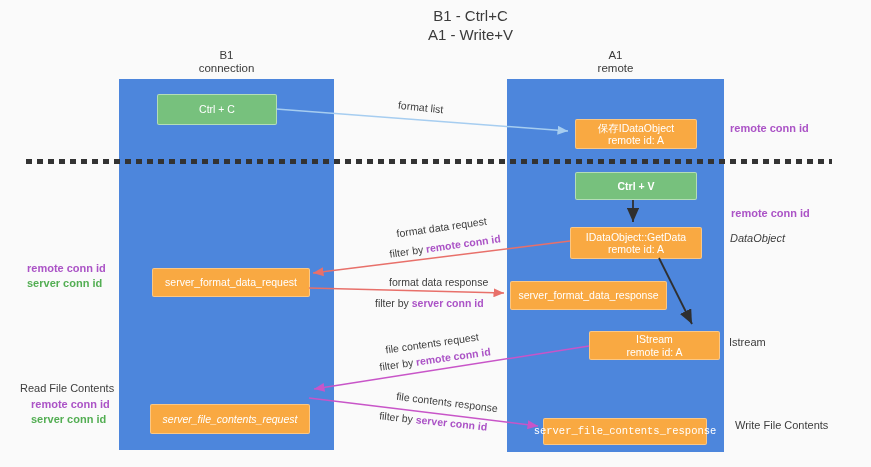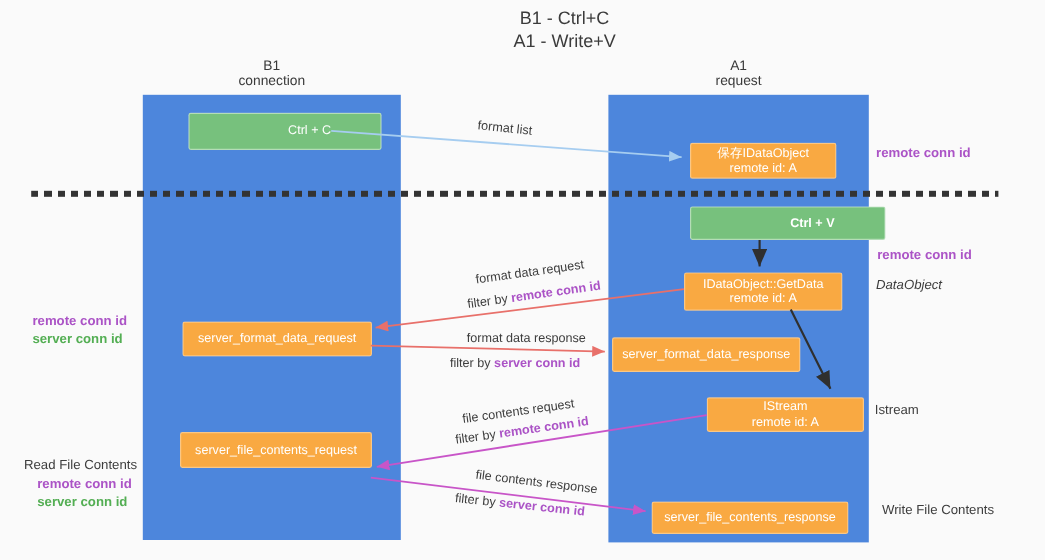--- a/index.html
+++ b/index.html
@@ -6,21 +6,21 @@
   body{font-family:"Liberation Sans","DejaVu Sans",sans-serif;background:#eee;}
   .canvas{position:relative;width:871px;height:467px;background:var(--background);overflow:hidden;}
   .title{position:absolute;left:0;top:6px;width:100%;text-align:center;
          font-size:15px;line-height:19px;color:#3b3b3b;padding-left:35px;}
   .lane-header{position:absolute;text-align:center;font-size:11.5px;line-height:13px;color:#3a3a3a;}
   .lane{position:absolute;background:var(--lane_blue);}
   .divider{position:absolute;left:26px;top:159px;width:806px;height:5px;
            background:repeating-linear-gradient(90deg,#333 0 6px,transparent 6px 11px);}
   .node{position:absolute;display:flex;flex-direction:column;align-items:center;justify-content:center;
         color:#fff;font-size:10.5px;line-height:12.5px;border-radius:2px;text-align:center;z-index:3;}
-  .green{background:var(--box_green);border:1px solid rgba(255,255,255,.45);padding-left:41px;}
+  .green{background:var(--box_green);border:1px solid rgba(255,255,255,.45);}
   .orange{background:var(--box_orange);border:1px solid rgba(255,255,255,.35);}
   .slabel{position:absolute;font-size:11px;color:var(--text_dark);white-space:nowrap;z-index:4;}
   .elabel{position:absolute;font-size:10.5px;color:var(--text_dark);white-space:nowrap;z-index:4;}
   .purple{color:var(--label_purple);font-weight:bold;}
   .greenlbl{color:var(--label_green);font-weight:bold;}
   .r-neg8{transform:rotate(-8deg);}
   .r-pos6{transform:rotate(6deg);}
   .r-pos7{transform:rotate(7deg);}
   .lines{position:absolute;left:0;top:0;z-index:5;pointer-events:none;}
   .stack{line-height:15px;font-size:11px;}
@@ -34,21 +34,21 @@
     <div>B1 - Ctrl+C</div>
     <div>A1 - Write+V</div>
   </div>
 
   <div class="lane-header" style="left:119px;top:49px;width:215px;text-align:center;">
     <div>B1</div>
     <div>connection</div>
   </div>
   <div class="lane-header" style="left:507px;top:49px;width:217px;">
     <div>A1</div>
-    <div>request</div>
+    <div>remote</div>
   </div>
 
   <div class="lane" style="left:119px;top:79px;width:215px;height:371px;"></div>
   <div class="lane" style="left:507px;top:79px;width:217px;height:373px;"></div>
 
   <div class="divider"></div>
 
   <div class="node green" style="left:157px;top:94px;width:118px;height:29px;">
     <span>Ctrl + C</span>
   </div>
@@ -66,24 +66,24 @@
   <div class="node orange" style="left:152px;top:268px;width:156px;height:27px;text-align:right;">
     <span>server_format_data_request</span>
   </div>
   <div class="node orange" style="left:510px;top:281px;width:155px;height:27px;">
     <span>server_format_data_response</span>
   </div>
   <div class="node orange" style="left:589px;top:331px;width:129px;height:27px;">
     <span>IStream</span>
     <span>remote id: A</span>
   </div>
-  <div class="node orange" style="left:150px;top:360px;width:158px;height:28px;">
+  <div class="node orange" style="left:150px;top:404px;width:158px;height:28px;font-style:italic;">
     <span>server_file_contents_request</span>
   </div>
-  <div class="node orange" style="left:543px;top:418px;width:162px;height:25px;">
+  <div class="node orange" style="left:543px;top:418px;width:162px;height:25px;font-family:Liberation Mono, monospace;">
     <span>server_file_contents_response</span>
   </div>
 
   <div class="elabel r-pos6" style="left:398px;top:101px;">format list</div>
 
   <div class="elabel r-neg8" style="left:396px;top:221px;">format data request</div>
   <div class="elabel r-neg8" style="left:389px;top:240px;">
     <span>filter by </span><span class="purple">remote conn id</span>
   </div>
 

